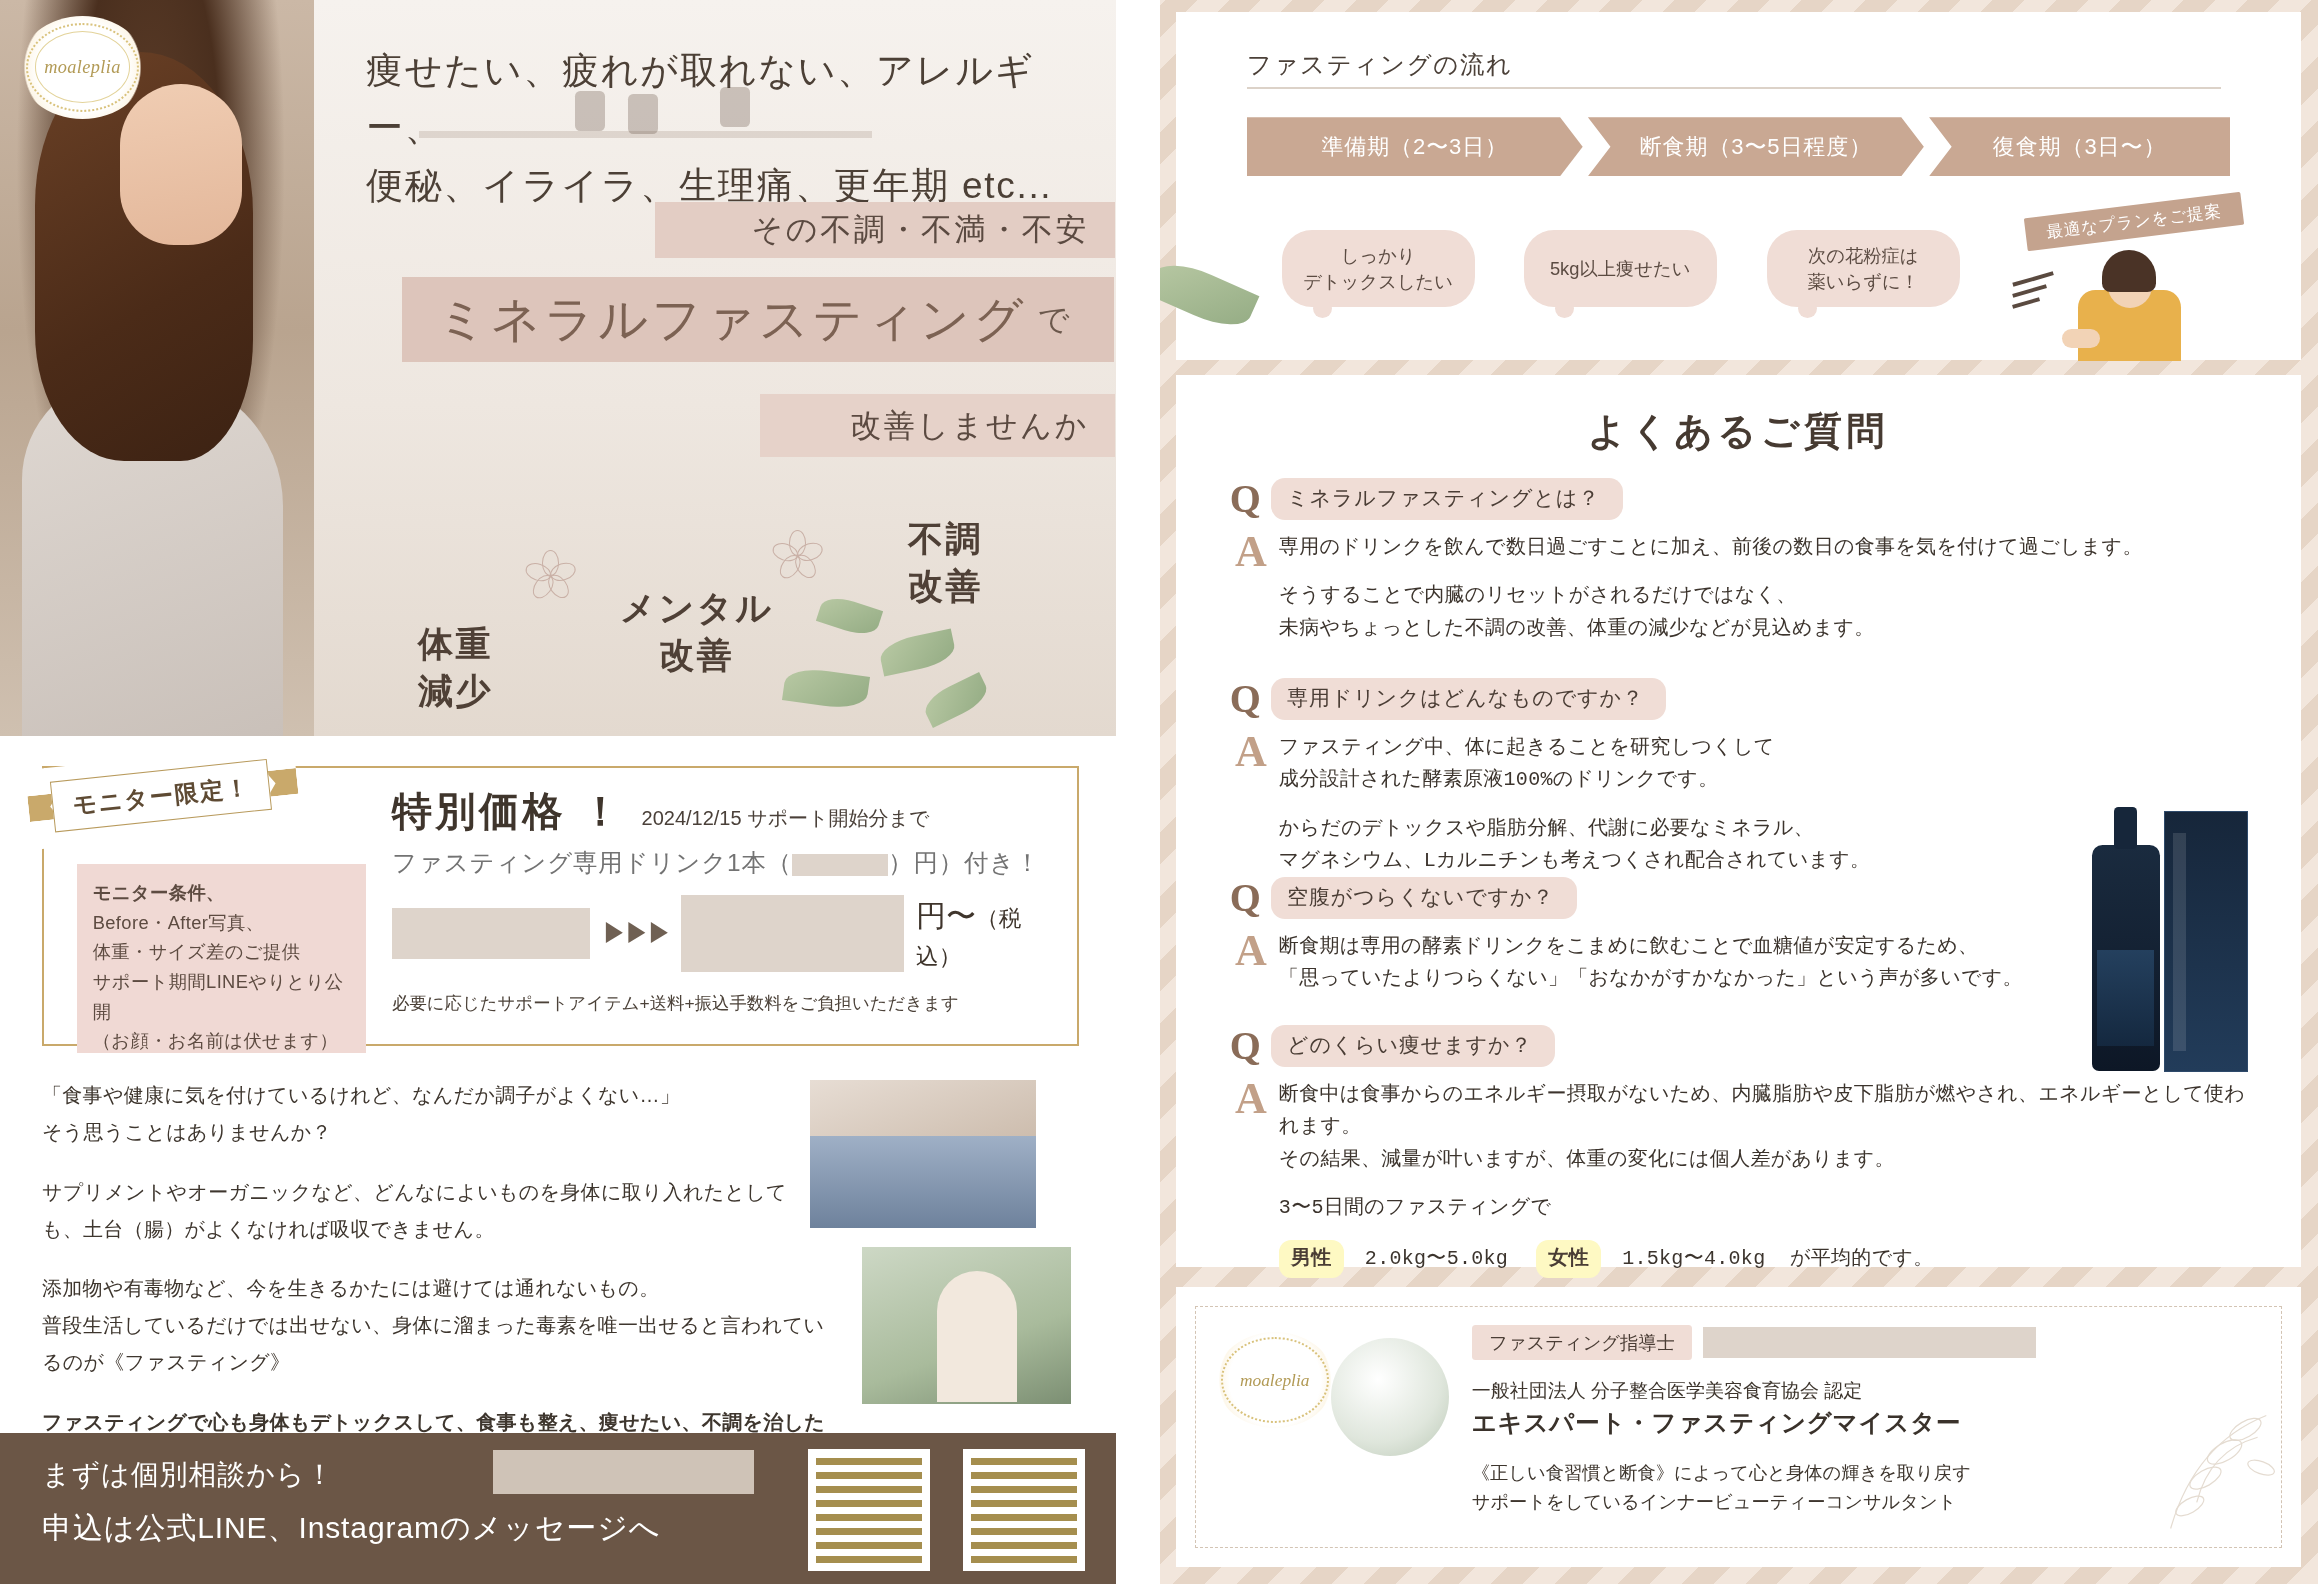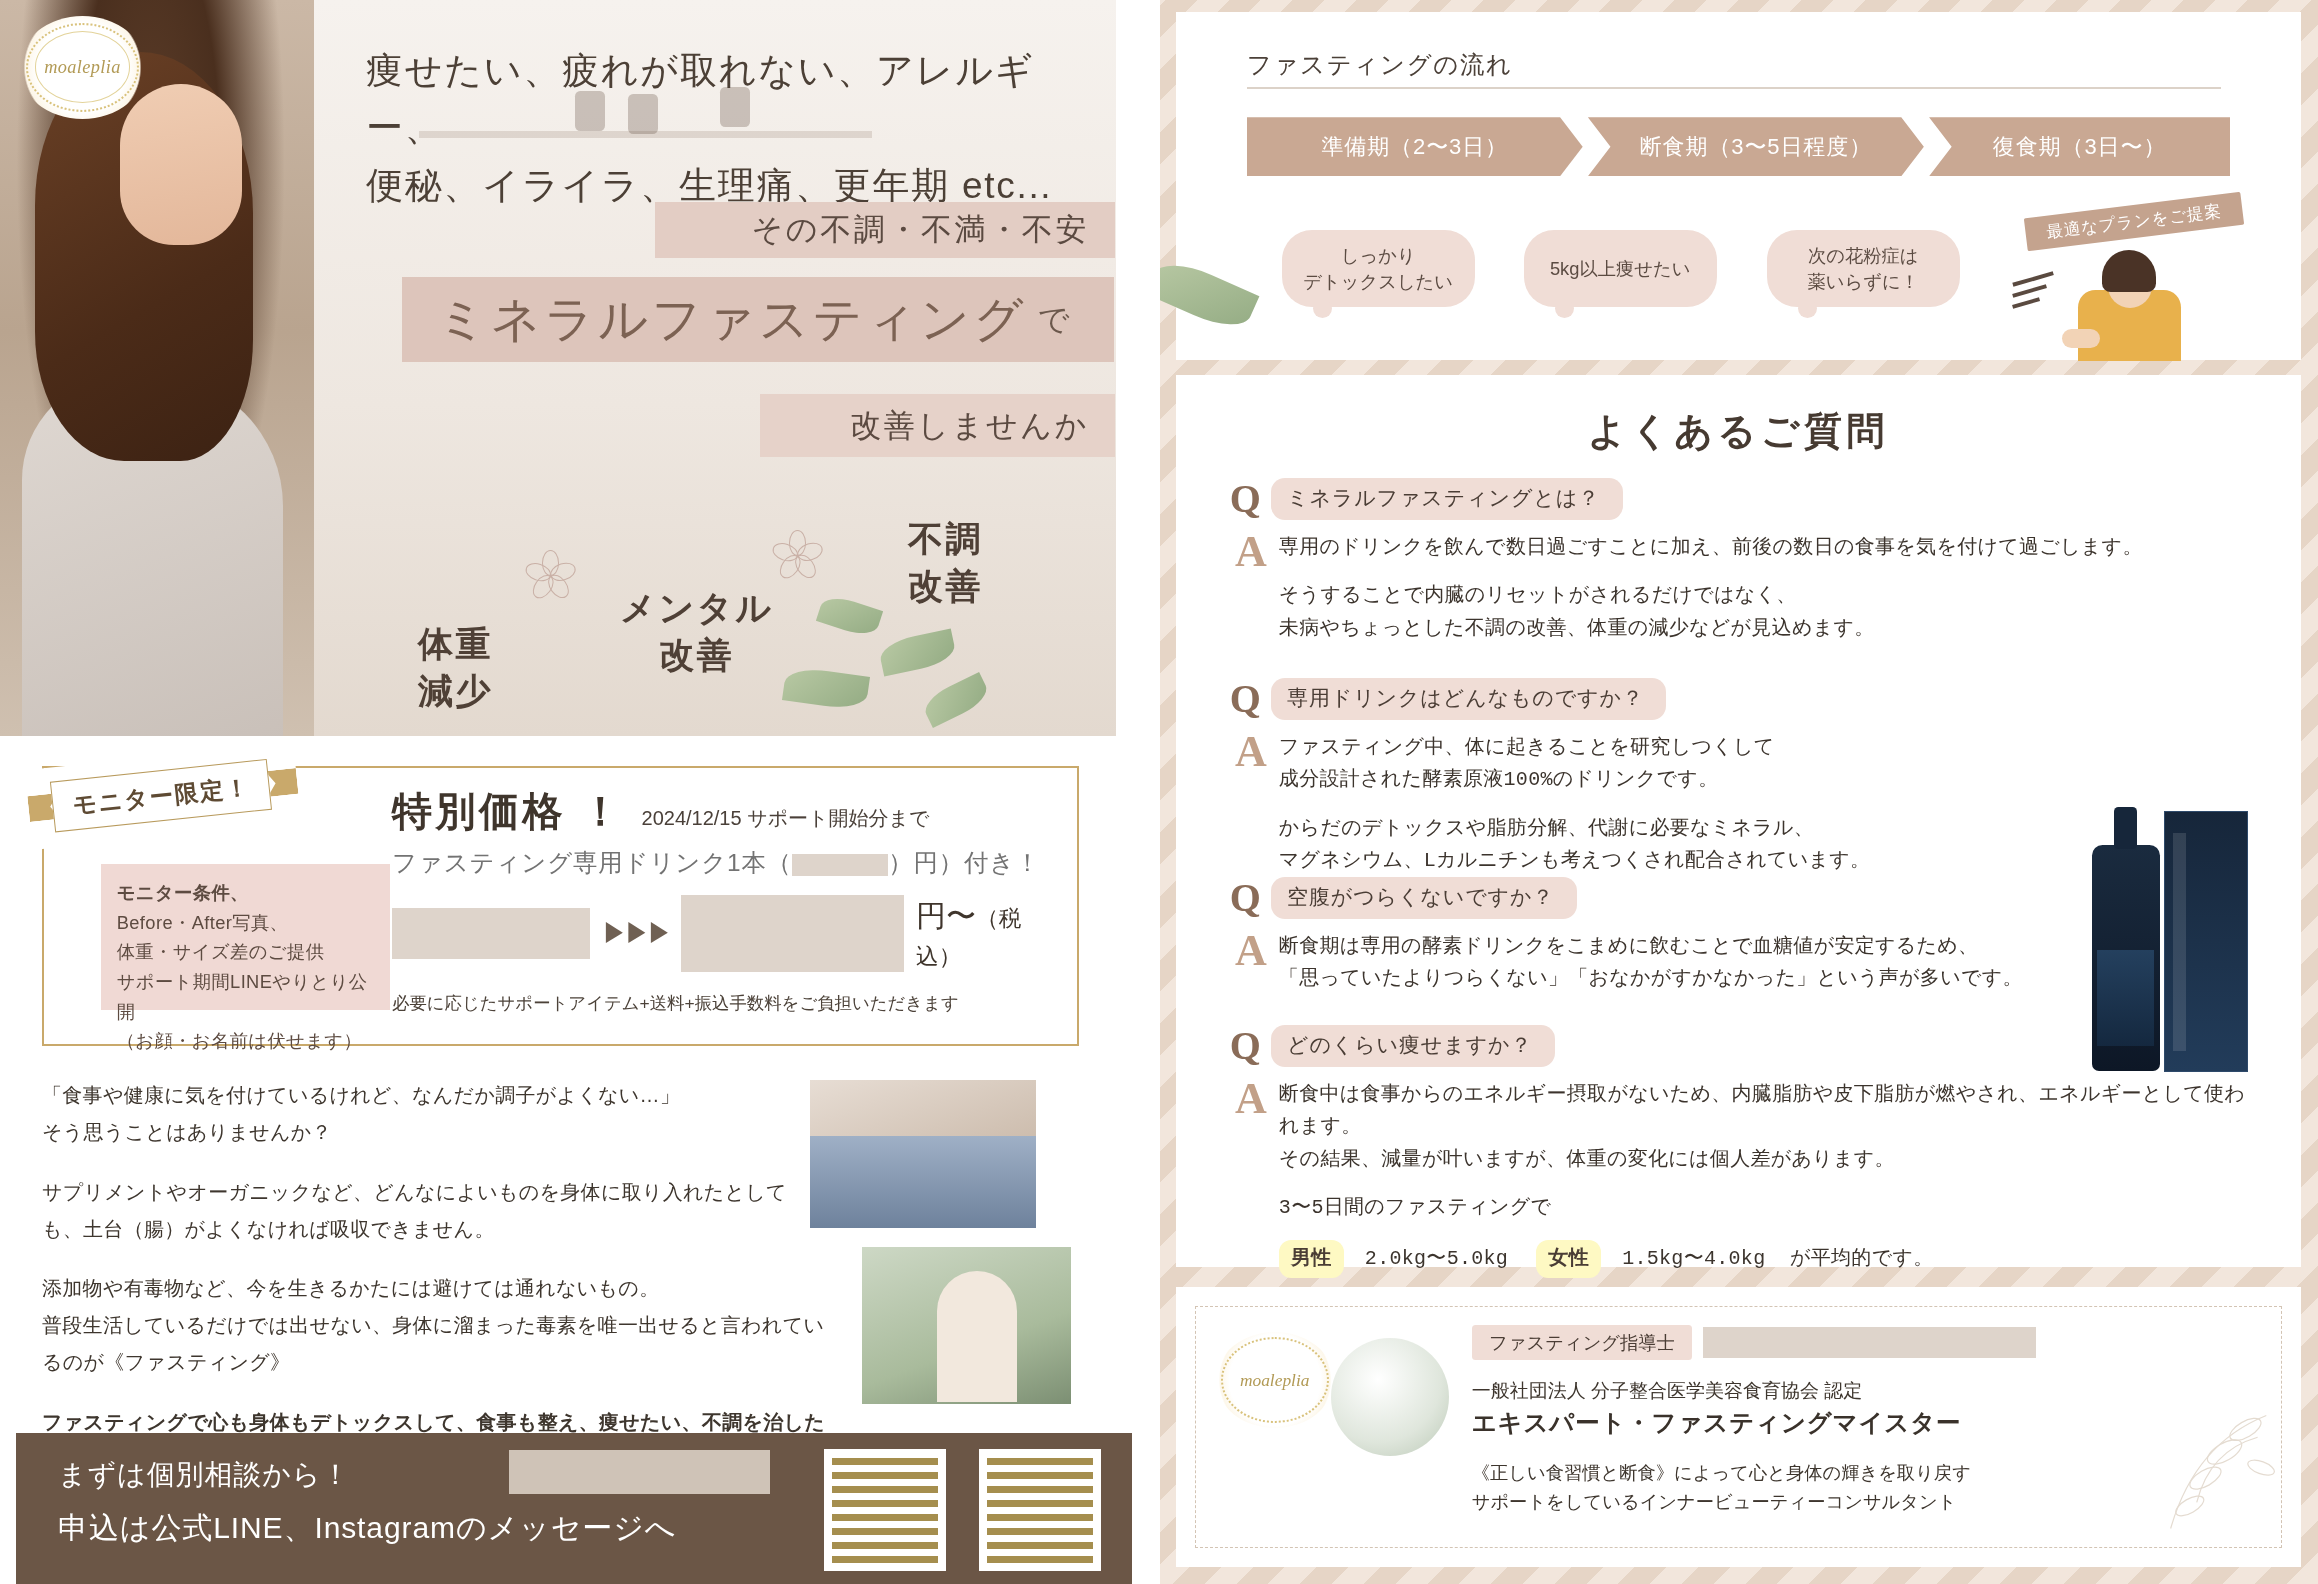--- a/index.html
+++ b/index.html
@@ -119,23 +119,23 @@
     display:flex; align-items:center; justify-content:center;
     font-size:23.5px; font-weight:bold; letter-spacing:1.7px;
   }
   .ribbon .tail-l, .ribbon .tail-r {
     position:absolute; top:26px; width:31px; height:26px; background:#c9a96b;
   }
   .ribbon .tail-l { left:0; clip-path:polygon(0 0,100% 0,70% 50%,100% 100%,0 100%); }
   .ribbon .tail-r { right:0; clip-path:polygon(0 0,100% 0,100% 100%,0 100%,30% 50%); }
 
   .cond {
-    position:absolute; left:33px; top:96px; width:289px; height:146px;
+    position:absolute; left:33px; top:96px; width:289px; height:189px;
     background:#f0d9d4; color:#5d4b41; font-size:18.3px; line-height:1.62;
-    padding:14px 15.7px; letter-spacing:0.4px;margin-left:24px;
+    padding:14px 15.7px; letter-spacing:0.4px;
   }
   .cond .t { font-weight:bold; }
 
   .offer-right { position:absolute; left:348px; top:15.7px; right:17.4px; }
   .offer-title { display:flex; align-items:baseline; gap:17.4px; }
   .offer-title .big { font-size:40px; font-weight:bold; color:#3f352c; letter-spacing:3.5px; }
   .offer-title .date { font-size:20px; color:#4a4039; }
   .offer-sub { margin-top:8.7px; font-size:24.4px; color:#737373; letter-spacing:0.9px; }
   .offer-sub .redact { display:inline-block; width:96px; height:22.6px; background:#ded4cb; vertical-align:middle; }
   .price-row { margin-top:15.7px; display:flex; align-items:center; gap:12.2px; }
@@ -160,21 +160,20 @@
   .photo-b {
     position:absolute; left:862px; top:1247px; width:209px; height:157px;
     background:linear-gradient(160deg,#cdd8c5,#a9bb9c 60%,#7c8f73);
   }
   .photo-a .jeans { position:absolute; left:0; bottom:0; width:100%; height:62%; background:linear-gradient(180deg,#9fb0c6,#6e829c); }
   .photo-b .figure { position:absolute; left:75px; top:24.4px; width:80px; height:131px; background:#f2e8dd; border-radius:40px 40px 0 0; }
 
   .footer {
     position:absolute; left:0; top:1433px; width:1116px; height:152px; background:#6b5646;
     color:#ffffff;
-    margin-left:16px;
   }
   .footer .l1 { position:absolute; left:42px; top:22.6px; font-size:28px; letter-spacing:0.9px; }
   .footer .l2 { position:absolute; left:42px; top:75px; font-size:30px; letter-spacing:0.9px; }
   .footer .namebox { position:absolute; left:493px; top:17.4px; width:261px; height:44px; background:#cfc3b7; }
   .qr { position:absolute; top:15.7px; width:122px; height:122px; background:#ffffff; padding:7.8px; }
   .qr .m { width:100%; height:100%; background:
       repeating-linear-gradient(0deg,#a58e4e 0 7px,#ffffff 7px 14px),
       repeating-linear-gradient(90deg,#a58e4e 0 7px,rgba(255,255,255,0) 7px 14px);
   }
   .qr-1 { left:808px; } .qr-2 { left:963px; }

